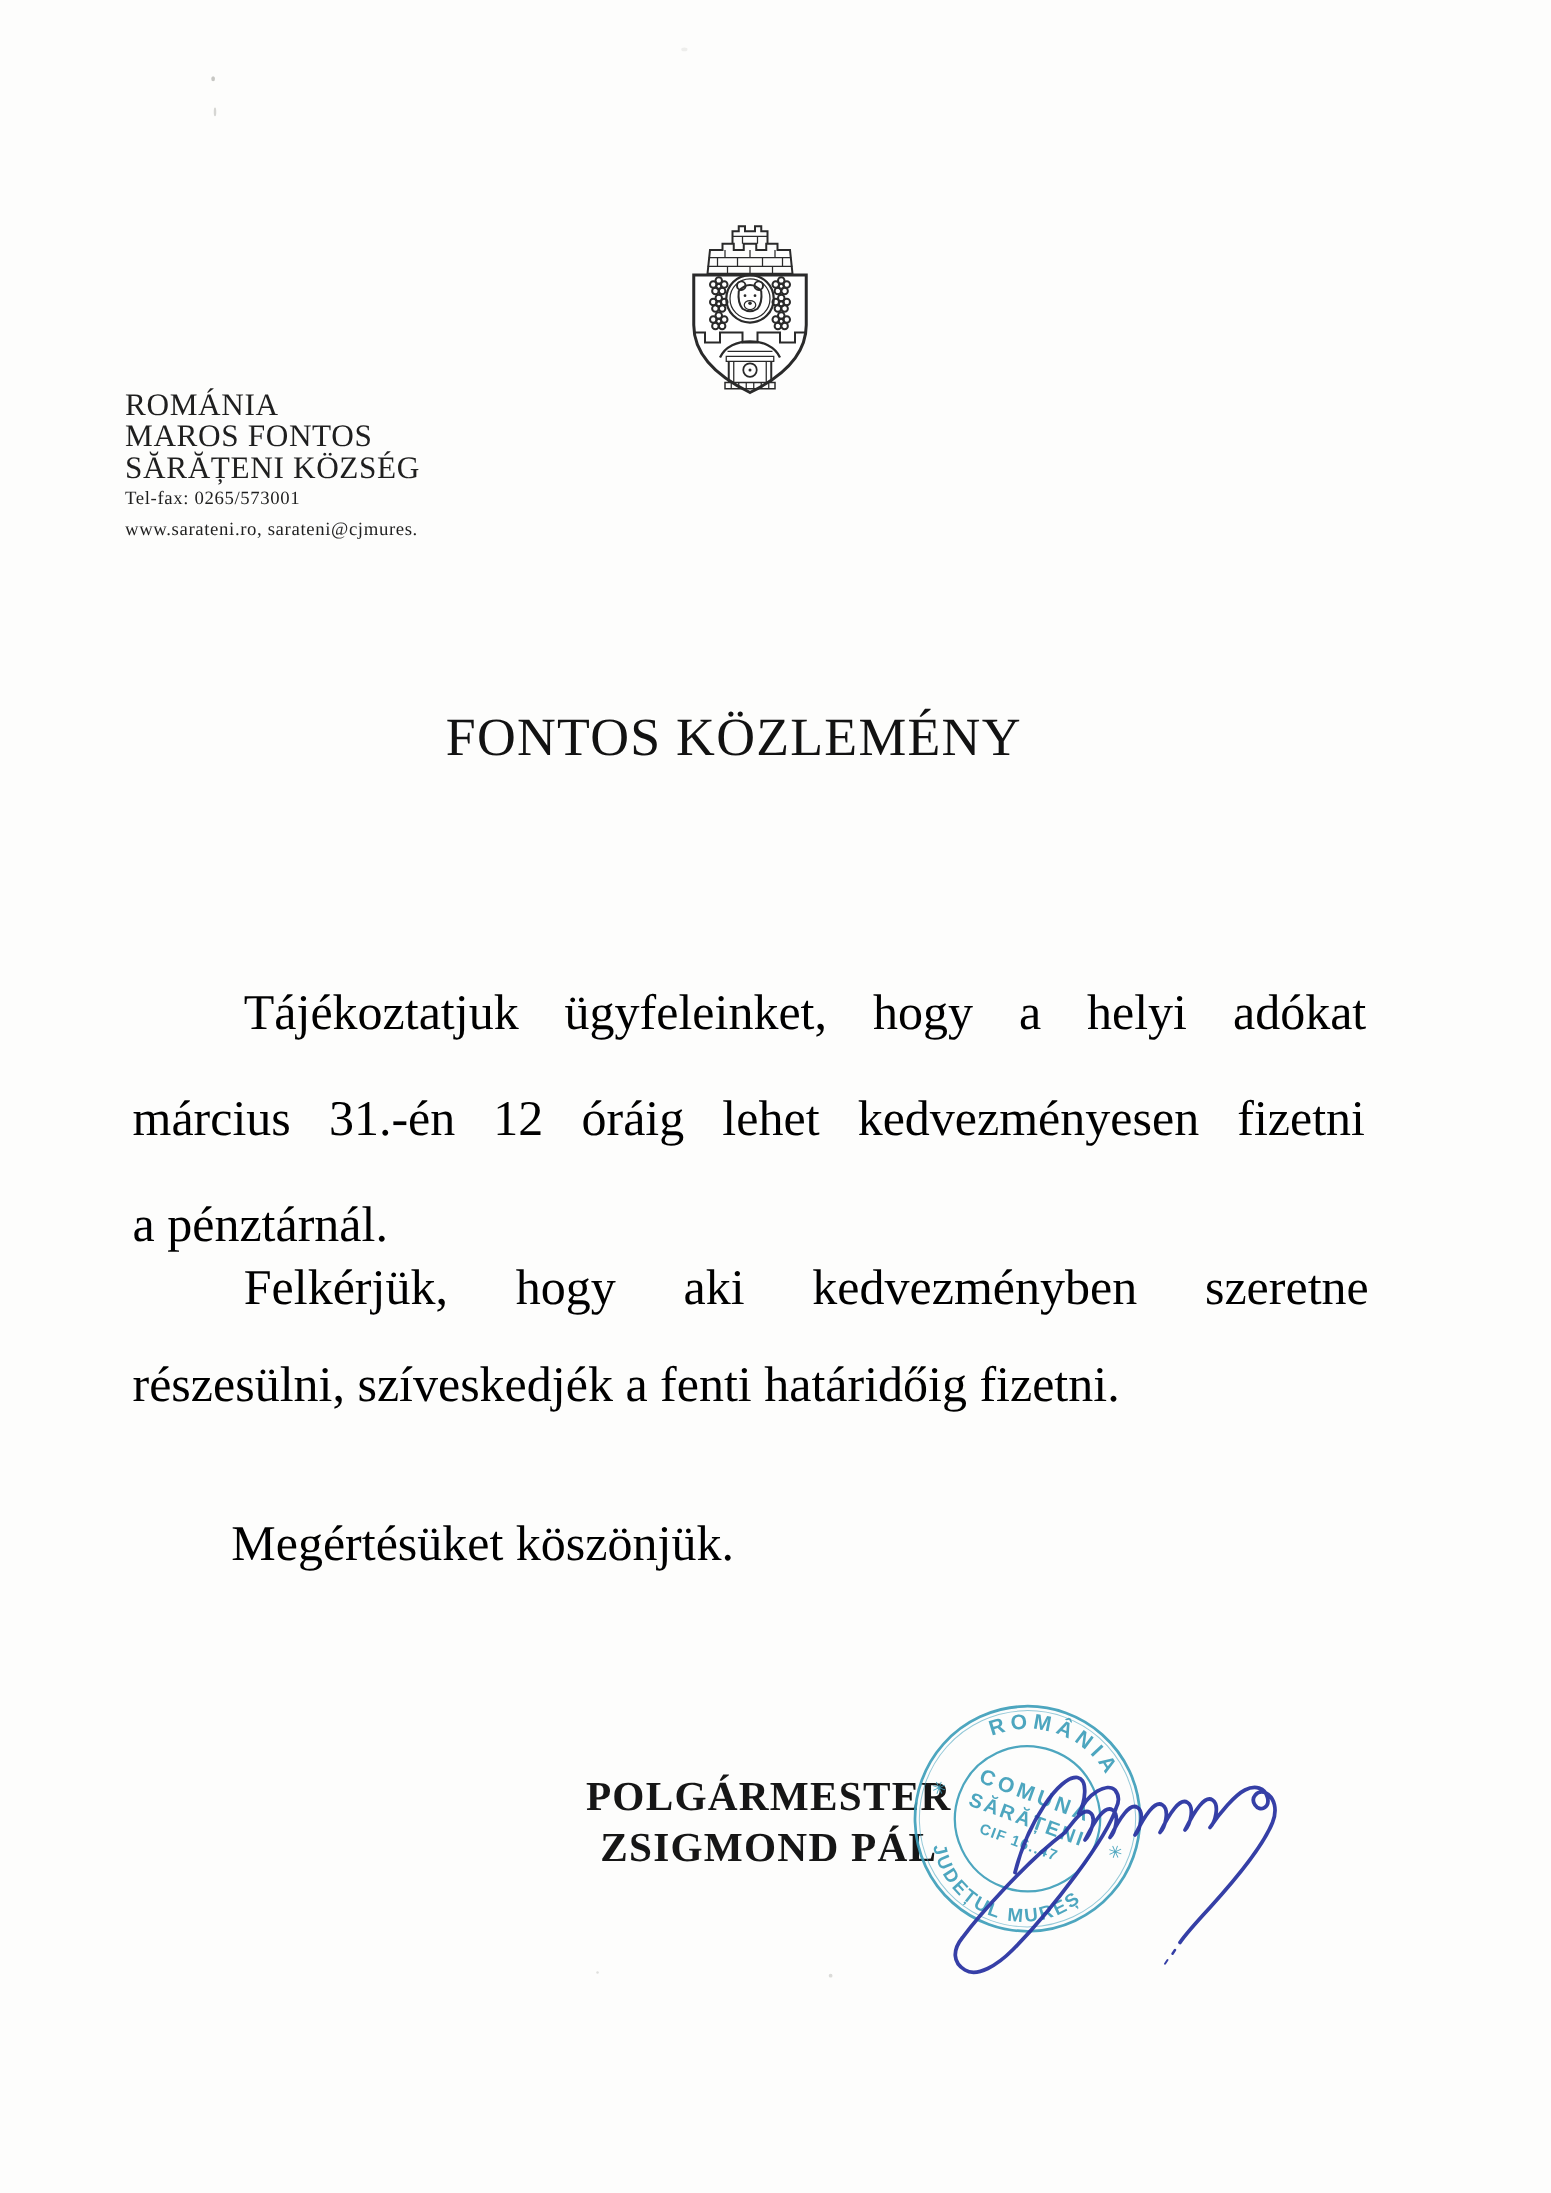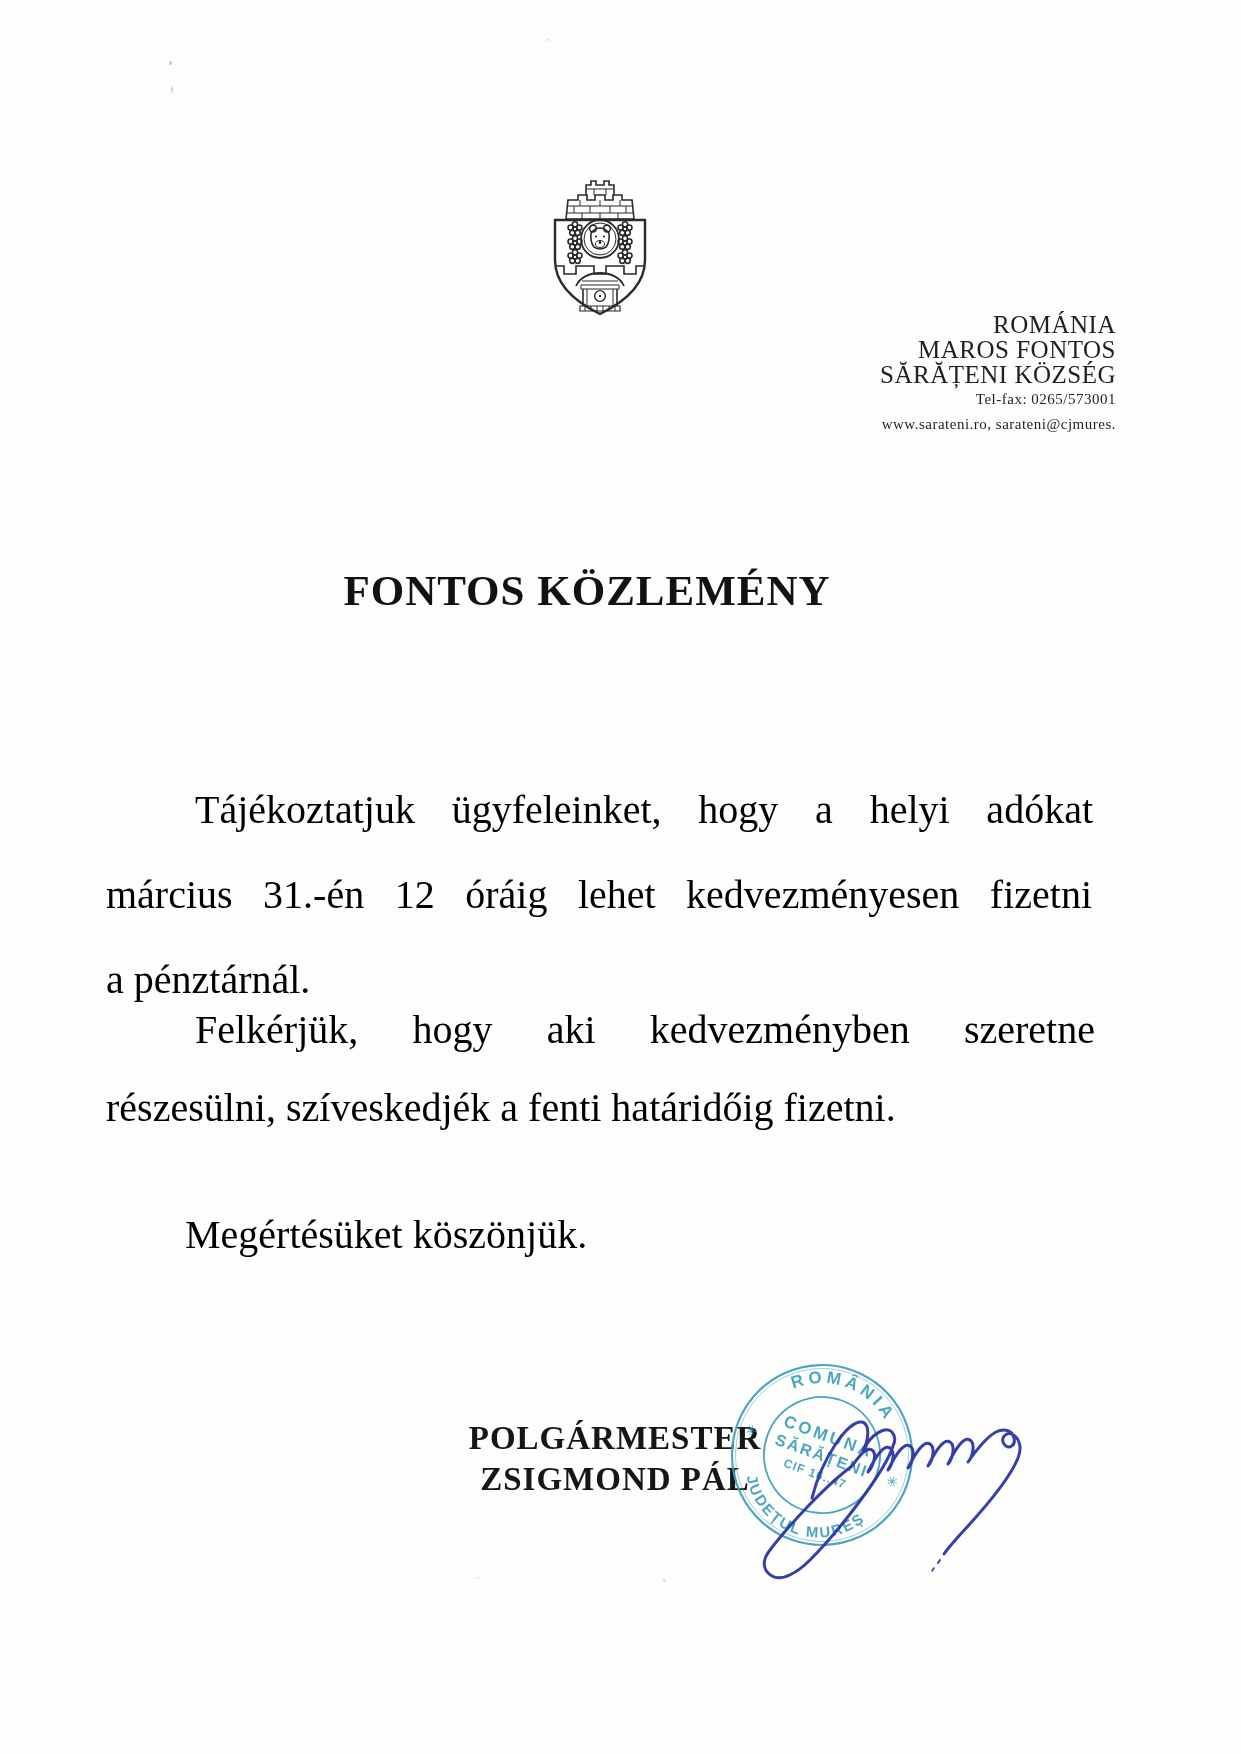--- a/index.html
+++ b/index.html
@@ -9,30 +9,30 @@
     font-family:"Liberation Serif","DejaVu Serif",serif;
     color:#1b1b1b;
   }
   .abs{position:absolute;}
   
   .crest{left:520px;top:178px;width:160px;height:150px;}
   .crest path,.crest rect,.crest circle,.crest line,.crest ellipse,.crest polyline{
     vector-effect:non-scaling-stroke;
   }
   .letterhead-text{
-    left:116px;top:312px;width:1000px;text-align:right;
+    left:100px;top:312px;width:1000px;text-align:left;
     color:#1f1f1f;letter-spacing:.5px;
   }
   .lh-line{line-height:25px;}
   .lh-big{font-size:25px;}
   .lh-small{font-size:15px;}
   
   .doc-title{
     left:87px;top:566px;width:1000px;text-align:center;
-    font-size:43px;font-weight:bold;color:#121212;letter-spacing:1px;
+    font-size:43px;font-weight:normal;color:#121212;letter-spacing:1px;
   }
   
   .bline{
     height:60px;font-size:40px;line-height:56px;color:#000000;
     white-space:nowrap;
   }
   .just{white-space:normal;text-align:justify;text-align-last:justify;}
   .l1{left:195px;top:782px;width:898px;}
   .l2{left:106px;top:867px;width:986px;font-family:Liberation Serif, serif;}
   .l3{left:106px;top:952px;}

